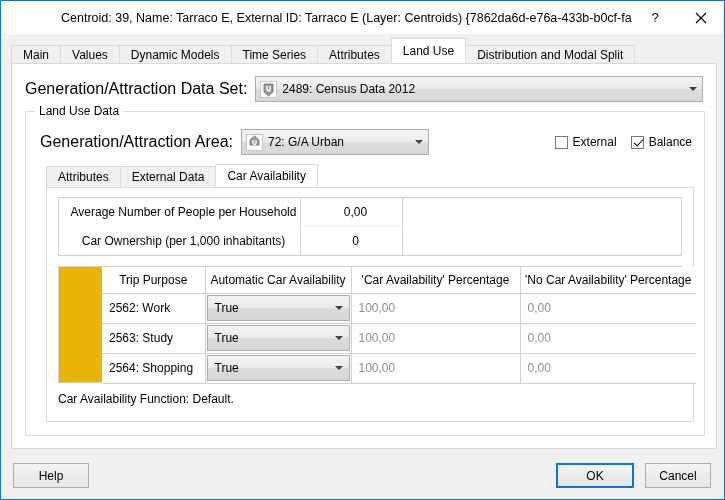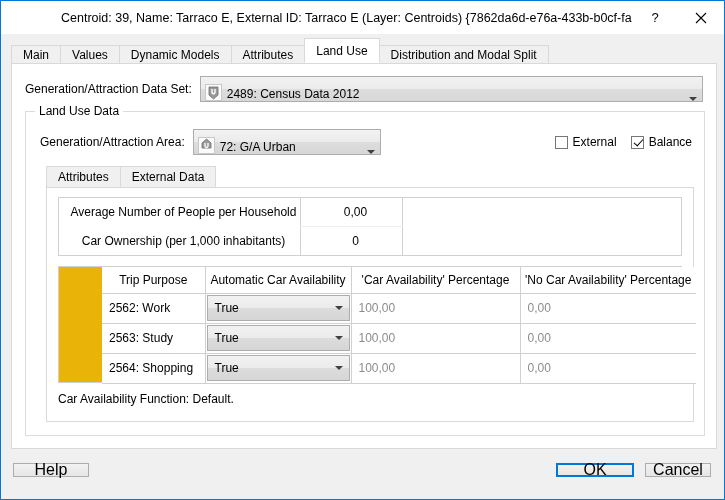--- a/index.html
+++ b/index.html
@@ -94,28 +94,28 @@
 
   
   .row-dataset {
     position: absolute;
     left: 13px; top: 12px;
     right: 13px;
     height: 26px;
     display: flex;
     align-items: center;
   }
-  .lbl { font-size: 12px; color: #000; white-space: nowrap; }
+  .lbl { font-size: 16px; color: #000; white-space: nowrap; }
 
   .combo {
     height: 26px;
     background: linear-gradient(to bottom, #f2f2f2 0%, #ebebeb 50%, #dddddd 51%, #d7d7d7 100%);
     border: 1px solid #adadad;
     display: flex;
-    align-items: flex-end;
+    align-items: center;
     padding: 0 0 0 4px;
     font-size: 12px;
     position: relative;
     cursor: default;
   }
   .combo .arrow {
     margin-left: auto;
     width: 18px;
     display: flex; align-items: center; justify-content: center;
   }
@@ -310,24 +310,24 @@
 
   
   .btnbar {
     position: absolute;
     left: 0; bottom: 0;
     width: 723px; height: 48px;
     background: #f0f0f0;
   }
   .btn {
     position: absolute;
-    height: 14px;
+    height: 25px;
     background: linear-gradient(to bottom, #f2f2f2, #e6e6e6);
     border: 1px solid #adadad;
-    font-size: 16px;
+    font-size: 12px;
     font-family: "Liberation Sans", sans-serif;
     color: #000;
     display: flex; align-items: center; justify-content: center;
     cursor: default;
   }
   .btn-help  { left: 12px;  top: 12px; width: 76px; }
   .btn-ok    { left: 555px; top: 12px; width: 78px;
                border: 2px solid #0078d7; }
   .btn-cancel{ left: 644px; top: 12px; width: 66px; }
 
@@ -359,20 +359,23 @@
 
   <div class="tabstrip">
     <div class="tab">
         <span>Main</span>
       </div>
     <div class="tab">
         <span>Values</span>
       </div>
     <div class="tab">
         <span>Dynamic Models</span>
+      </div>
+    <div class="tab">
+        <span>Time Series</span>
       </div>
     <div class="tab">
         <span>Attributes</span>
       </div>
     <div class="tab active">
         <span>Land Use</span>
       </div>
     <div class="tab">
         <span>Distribution and Modal Split</span>
       </div>
@@ -427,20 +430,23 @@
           </label>
         </div>
       </div>
 
       <div class="inner-tabstrip">
         <div class="itab">
             <span>Attributes</span>
           </div>
         <div class="itab">
             <span>External Data</span>
+          </div>
+        <div class="itab active">
+            <span>Car Availability</span>
           </div>
       </div>
 
       <div class="inner-tabpage">
 
         <table class="hh-table">
           <tbody>
               <tr>
             <td class="hh-label">Average Number of People per Household</td>
             <td class="hh-value">0,00</td>

